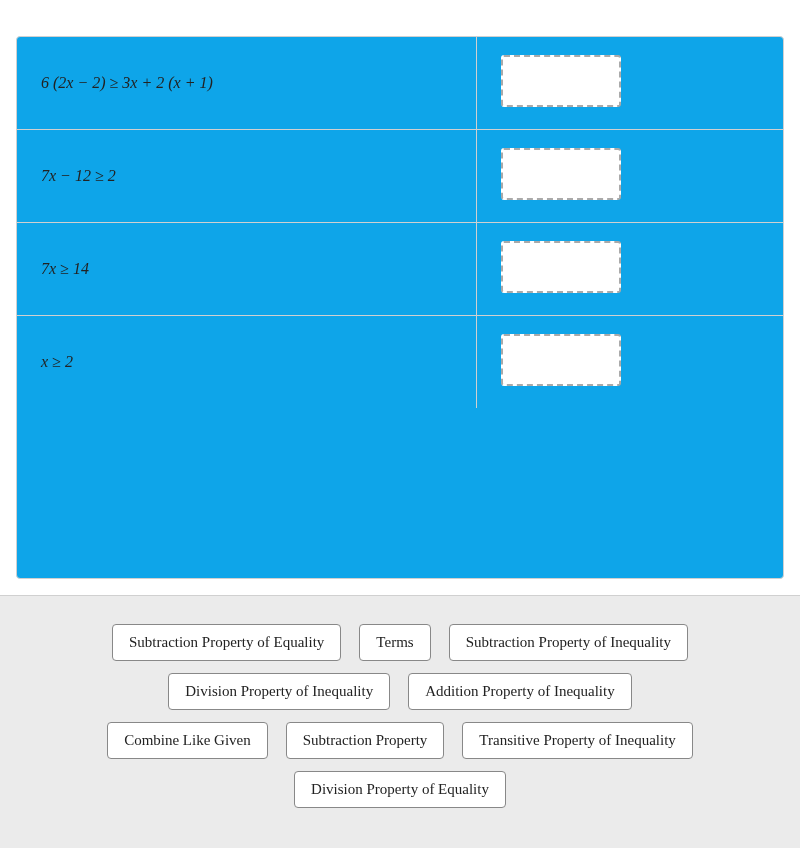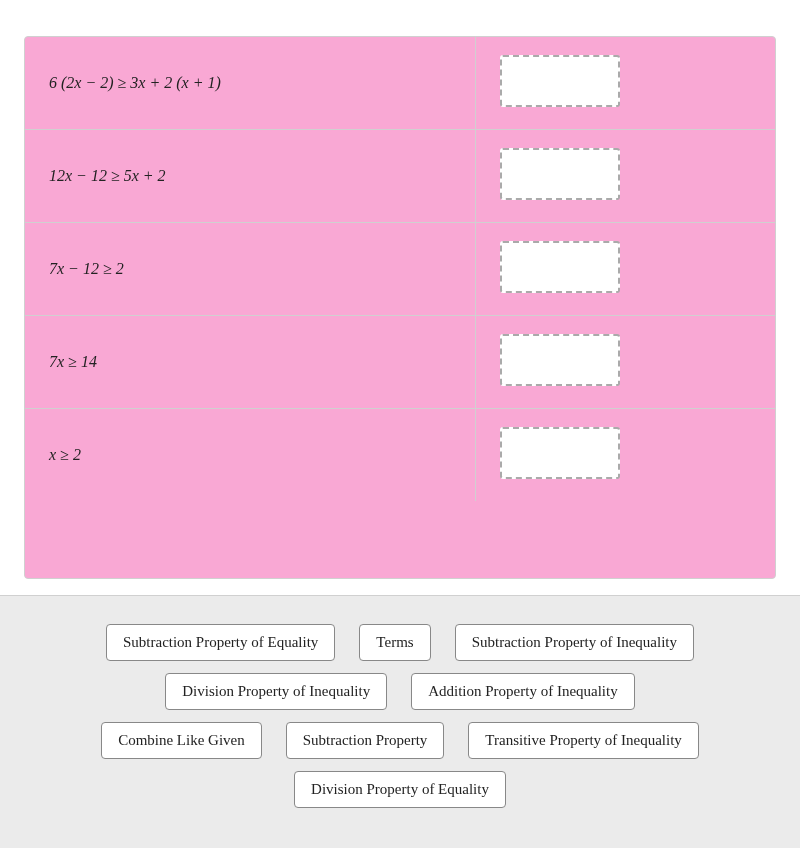--- a/index.html
+++ b/index.html
@@ -22,24 +22,24 @@
       margin-bottom: 8px;
       color: #222;
     }
 
     .prove-text {
       font-size: 17px;
       color: #222;
     }
 
     .proof-table-container {
-      margin: 0 24px;
+      margin: 0 16px;
       border: 1px solid #d0d0d0;
       border-radius: 4px;
-      background: #f9a8d4;
+      background: #0ea5e9;
       flex: 1;
     }
 
     .proof-table {
       width: 100%;
       border-collapse: collapse;
     }
 
     .proof-table tr {
       border-bottom: 1px solid #d0d0d0;
@@ -79,21 +79,21 @@
       background: #ebebeb;
       padding: 28px 30px 28px 30px;
       border-top: 1px solid #d0d0d0;
       margin-top: 16px;
     }
 
     .chips-row {
       display: flex;
       flex-wrap: wrap;
       justify-content: center;
-      gap: 24px;
+      gap: 18px;
       margin-bottom: 12px;
     }
 
     .chip {
       background: #ffffff;
       border: 1.5px solid #888;
       border-radius: 4px;
       padding: 9px 16px;
       font-size: 15px;
       font-family: Georgia, 'Times New Roman', serif;
@@ -122,24 +122,20 @@
 </div>
 
 <div class="proof-table-container">
   <table class="proof-table">
     <tbody id="proof-tbody">
     <tr>
           <td class="statement-cell math">6 (2x − 2) ≥ 3x + 2 (x + 1)</td>
           <td class="reason-cell"><div class="dashed-box"></div></td>
         </tr>
         <tr>
-          <td class="statement-cell math">12x − 12 ≥ 5x + 2</td>
-          <td class="reason-cell"><div class="dashed-box"></div></td>
-        </tr>
-        <tr>
           <td class="statement-cell math">7x − 12 ≥ 2</td>
           <td class="reason-cell"><div class="dashed-box"></div></td>
         </tr>
         <tr>
           <td class="statement-cell math">7x ≥ 14</td>
           <td class="reason-cell"><div class="dashed-box"></div></td>
         </tr>
         <tr>
           <td class="statement-cell math">x ≥ 2</td>
           <td class="reason-cell"><div class="dashed-box"></div></td>

